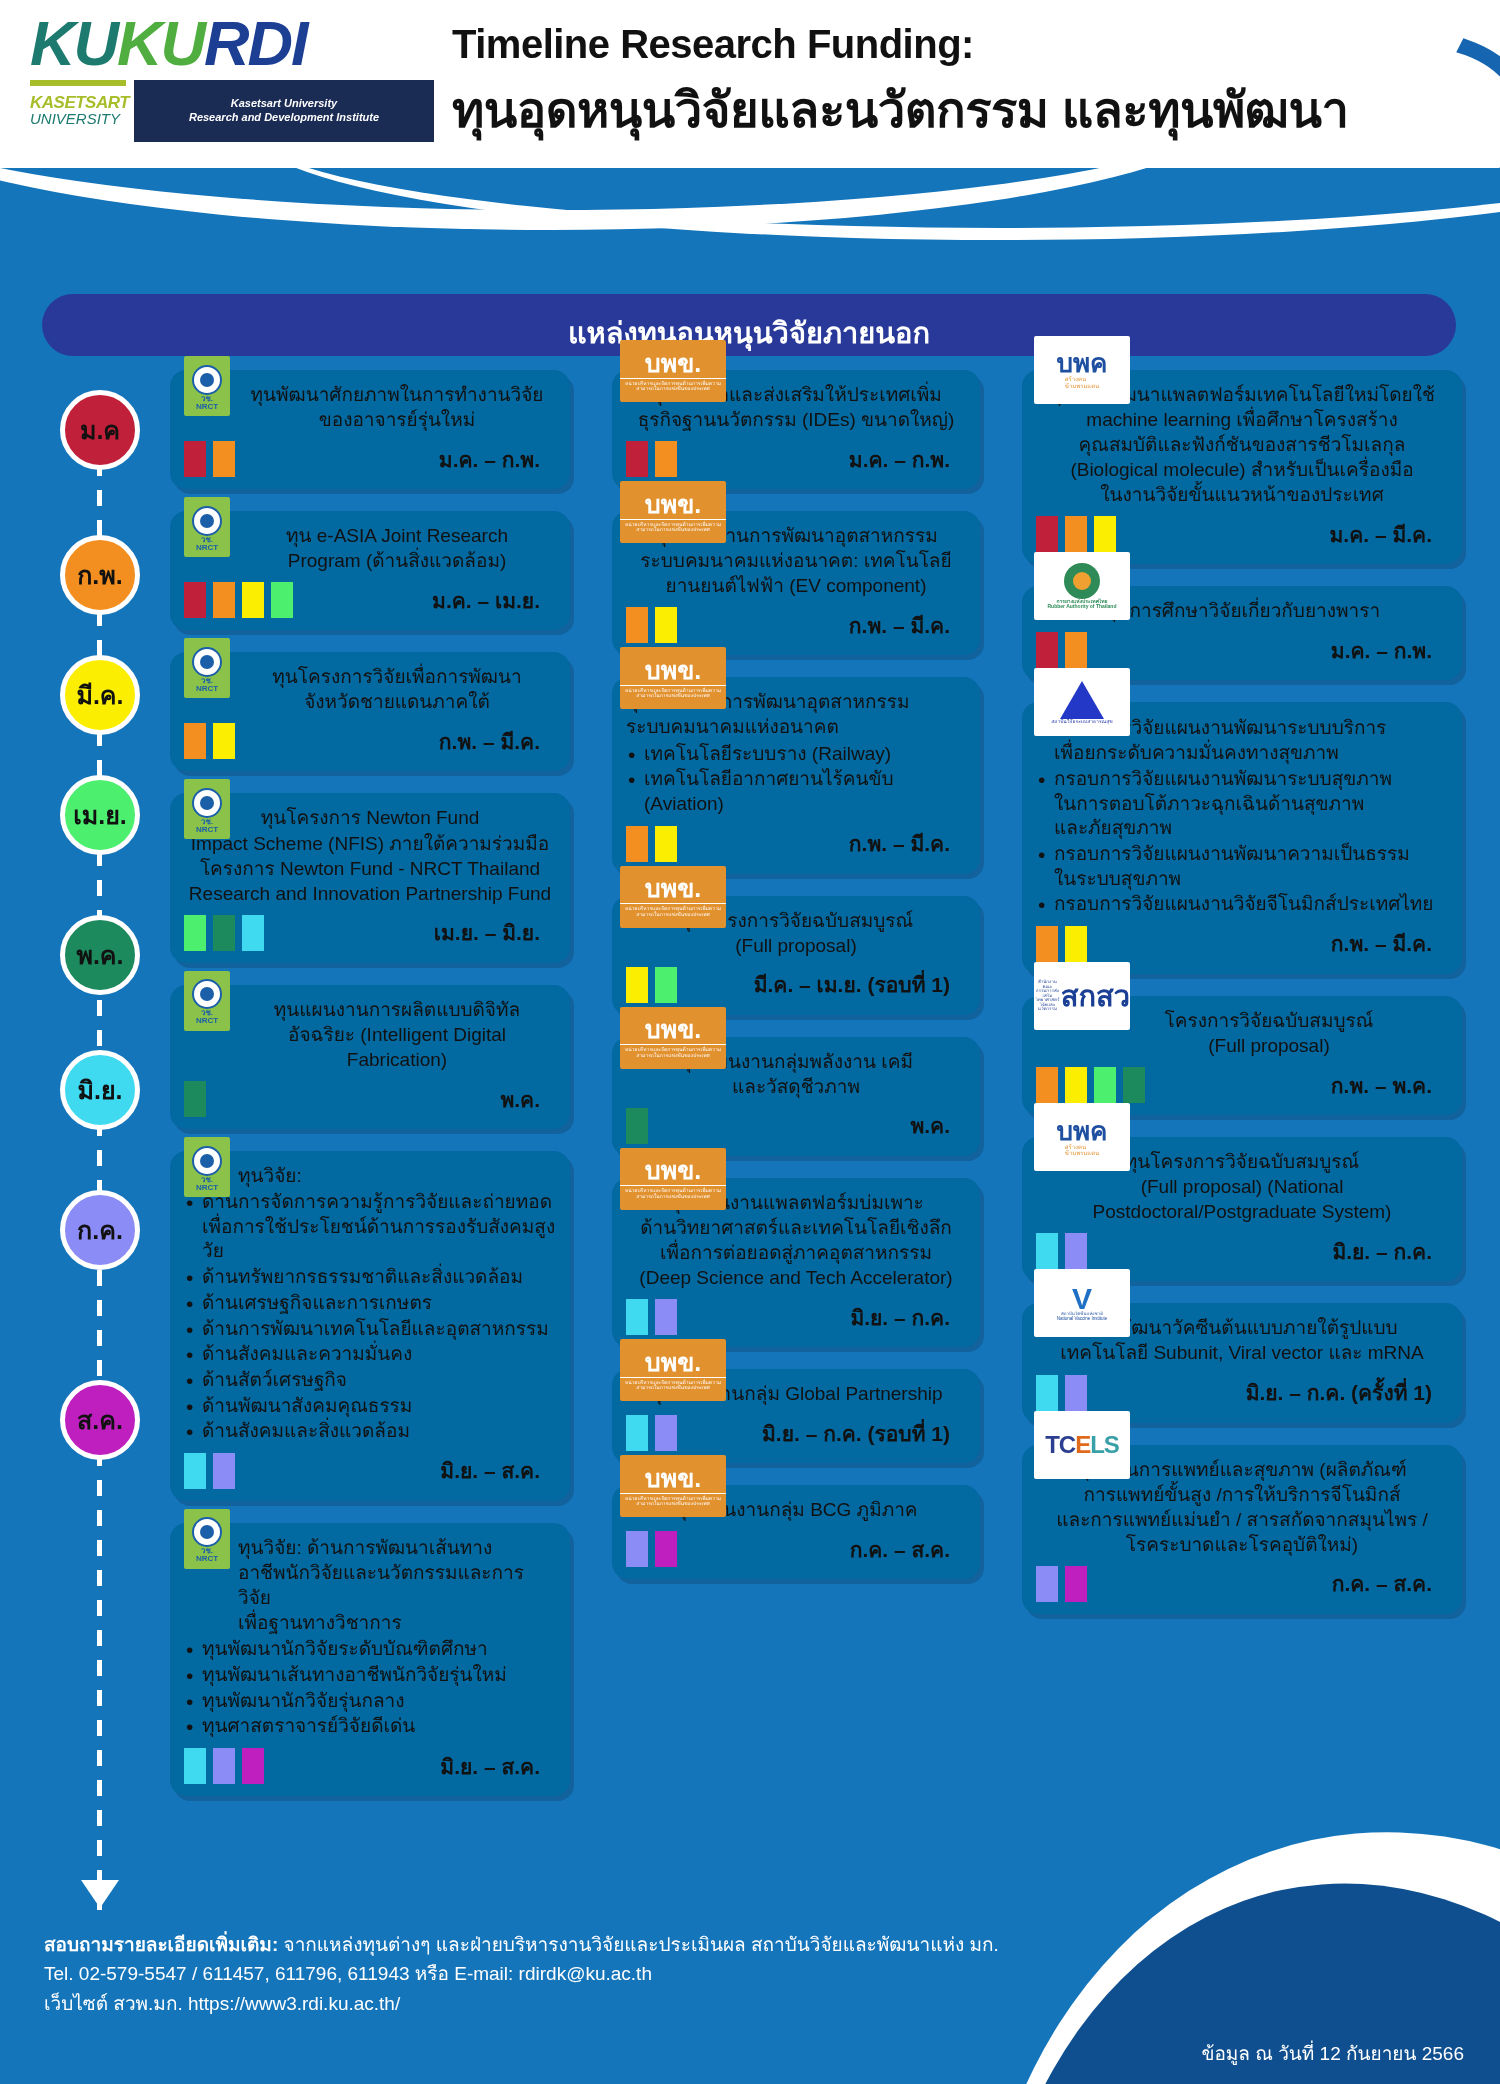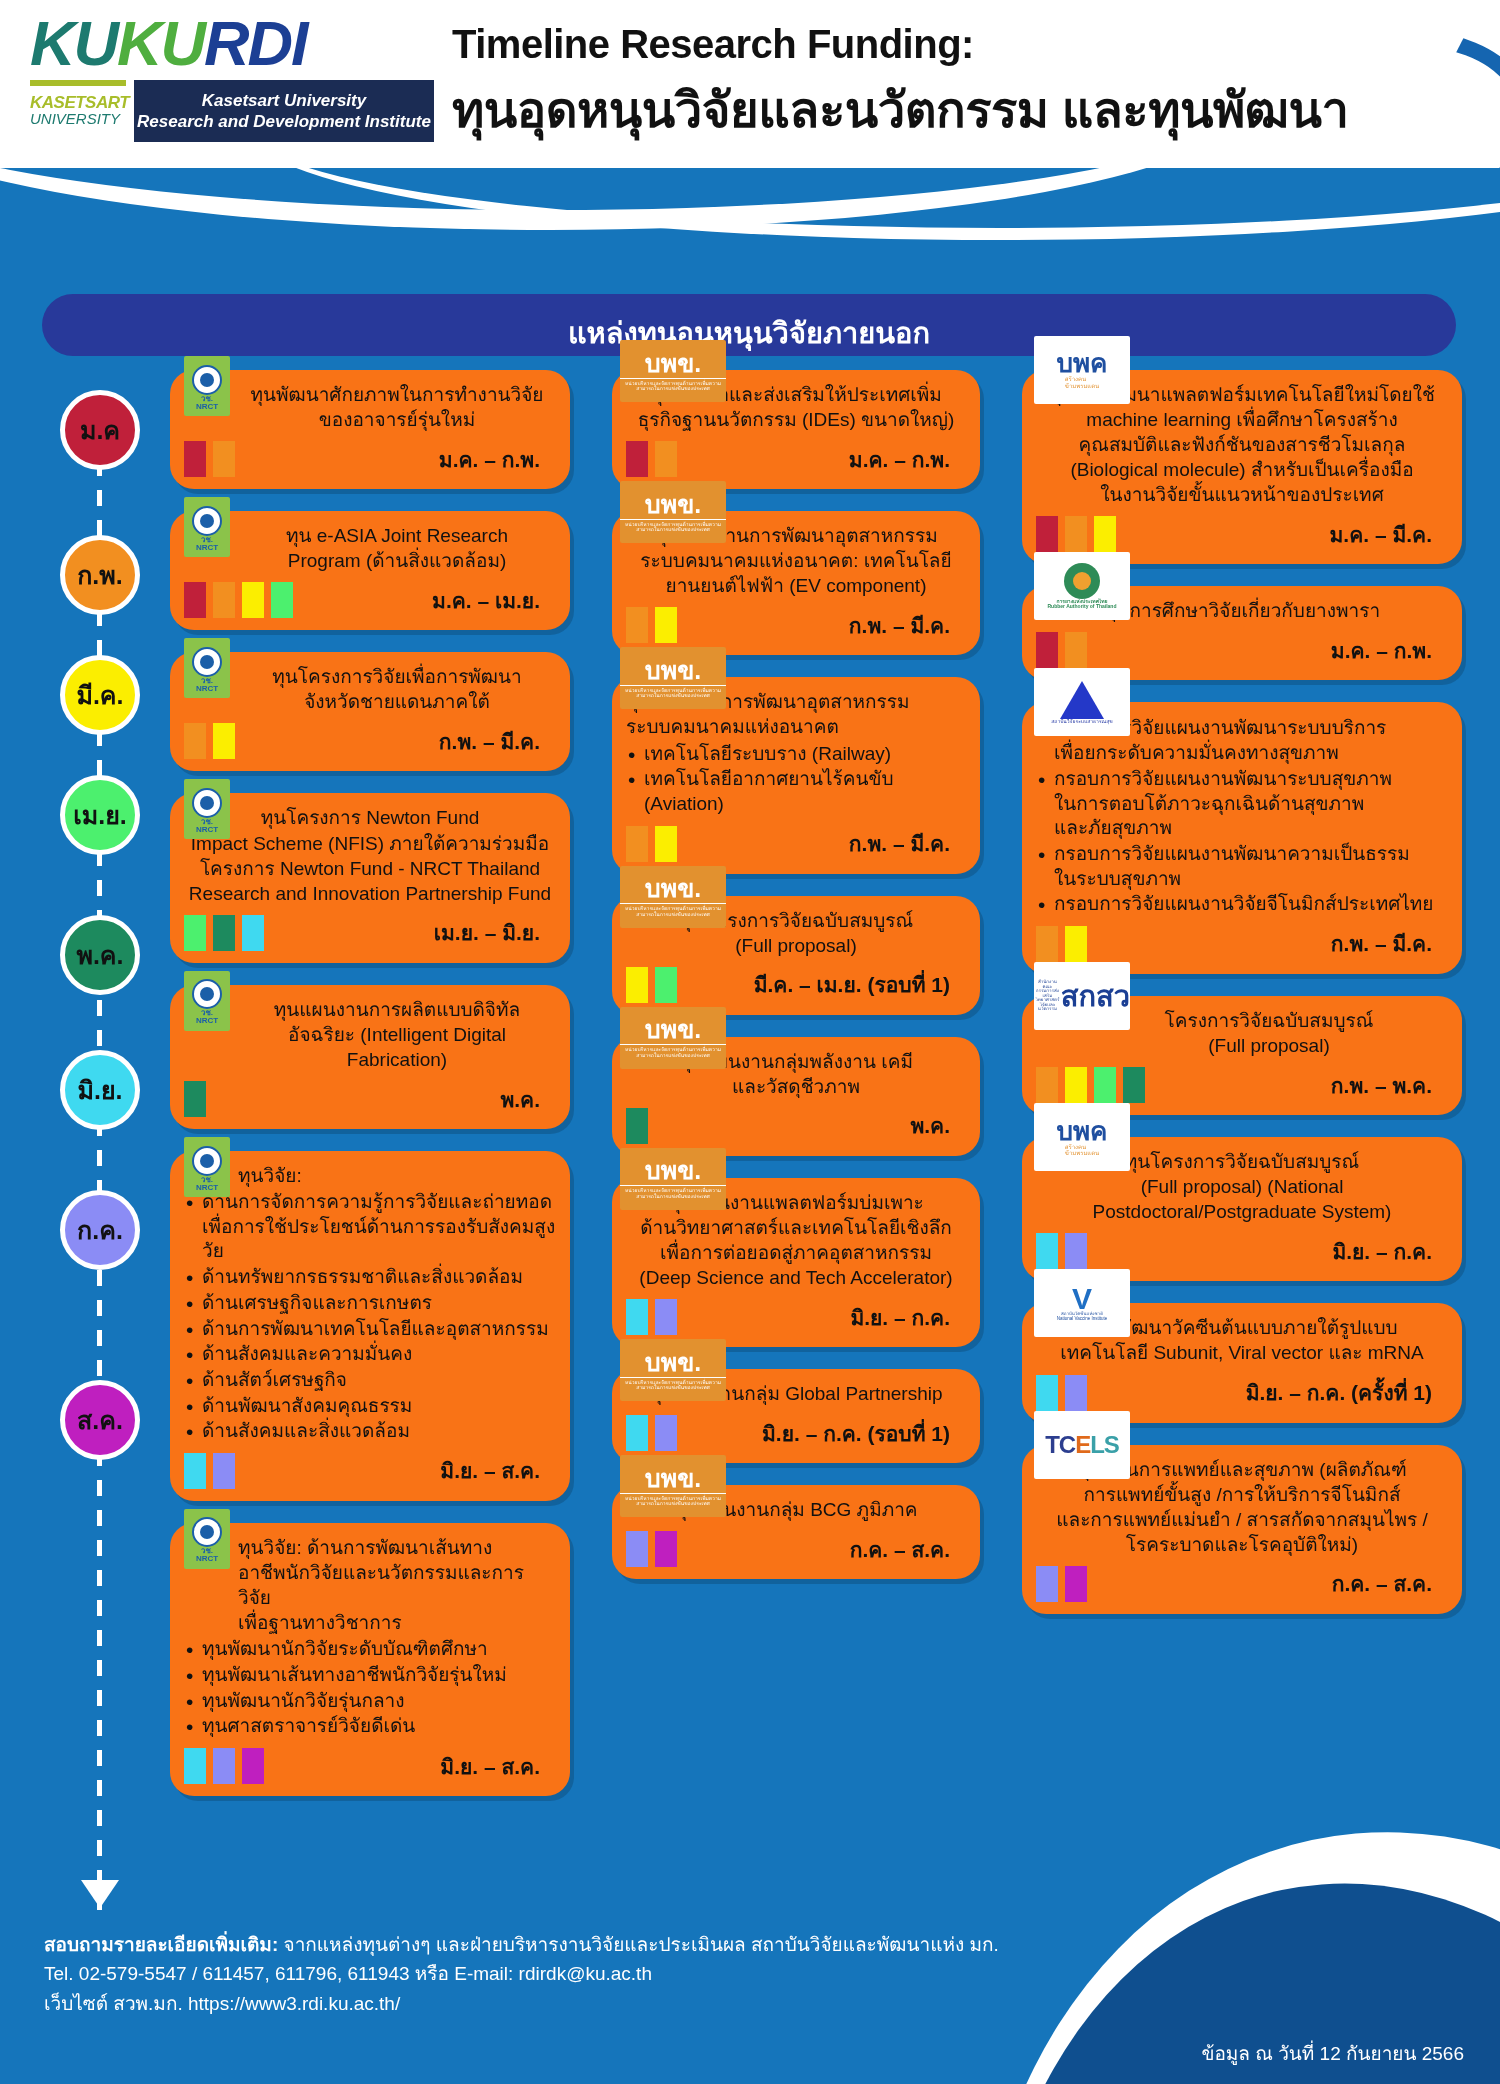--- a/index.html
+++ b/index.html
@@ -24,21 +24,21 @@
   .lt-navy { color: #1c3f94; }
   .ku-divider { position:absolute; left:0; top:66px; width: 96px; height: 6px; background:#a8bd2a; }
   .ku-kasetsart { position:absolute; left:0; top:80px; width: 96px; line-height:1.02; }
   .ku-kasetsart .k1 { display:block; color:#a8bd2a; font-weight:bold; font-size:17px; letter-spacing:-0.5px;}
   .ku-kasetsart .k2 { display:block; color:#1d7a6f; font-weight:normal; font-size:15px; letter-spacing:0px;}
   .kurdi-box {
     position:absolute; left:104px; top:66px; width: 300px; height: 62px;
     background:#1b2c54; color:#fff; display:flex; flex-direction:column;
     align-items:center; justify-content:center; line-height:1.25;
   }
-  .kurdi-box span { font-size:17px; font-weight:bold; }
+  .kurdi-box span { font-size:11px; font-weight:bold; }
   #title-block { position:absolute; left: 452px; top: 22px; width: 980px; }
   #title-en { font-size: 40px; font-weight: bold; color:#111; letter-spacing:-0.5px; }
   #title-th { font-size: 49px; font-weight: bold; color:#111; margin-top:4px; letter-spacing:-0.5px; }
   .hdr-swoosh { position:absolute; right:-40px; top:40px; width: 420px; height: 240px;
     border: 16px solid #1565b0; border-radius: 50%;
     border-left-color: transparent; border-top-color: transparent; transform: rotate(-18deg);}
   .hdr-swoosh2 { position:absolute; right:-90px; top:90px; width: 420px; height: 240px;
     border: 9px solid #2a86cf; border-radius: 50%;
     border-left-color: transparent; border-top-color: transparent; transform: rotate(-14deg);}
 
@@ -75,22 +75,22 @@
   }
 
   
   .col { position:absolute; z-index: 6; }
   #col1 { left: 170px; top: 370px; width: 400px; }
   #col2 { left: 612px; top: 370px; width: 368px; }
   #col3 { left: 1022px; top: 370px; width: 440px; }
 
   .card {
     position: relative;
-    background:#f97316;
-    border-radius: 24px;
+    background:#0369a1;
+    border-radius: 16px;
     box-shadow: 4px 5px 0 rgba(0,0,0,0.16);
     padding: 12px 14px 12px 14px;
     margin-bottom: 22px;
     color:#111;
   }
   .card-body { font-size: 19px; line-height: 1.32; text-align:center; }
   .card-body.left { text-align:left; }
 
   .badge {
     position:absolute; z-index: 3;

